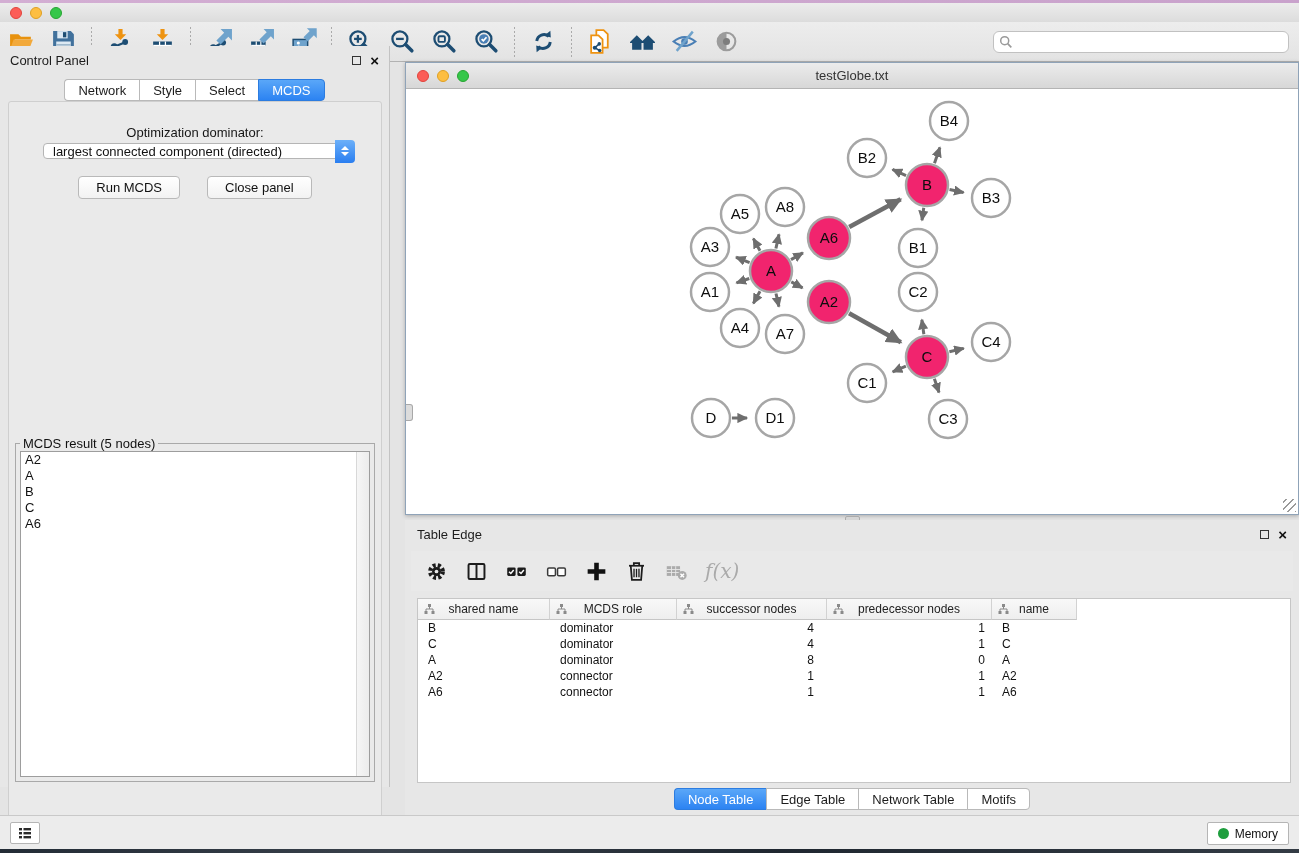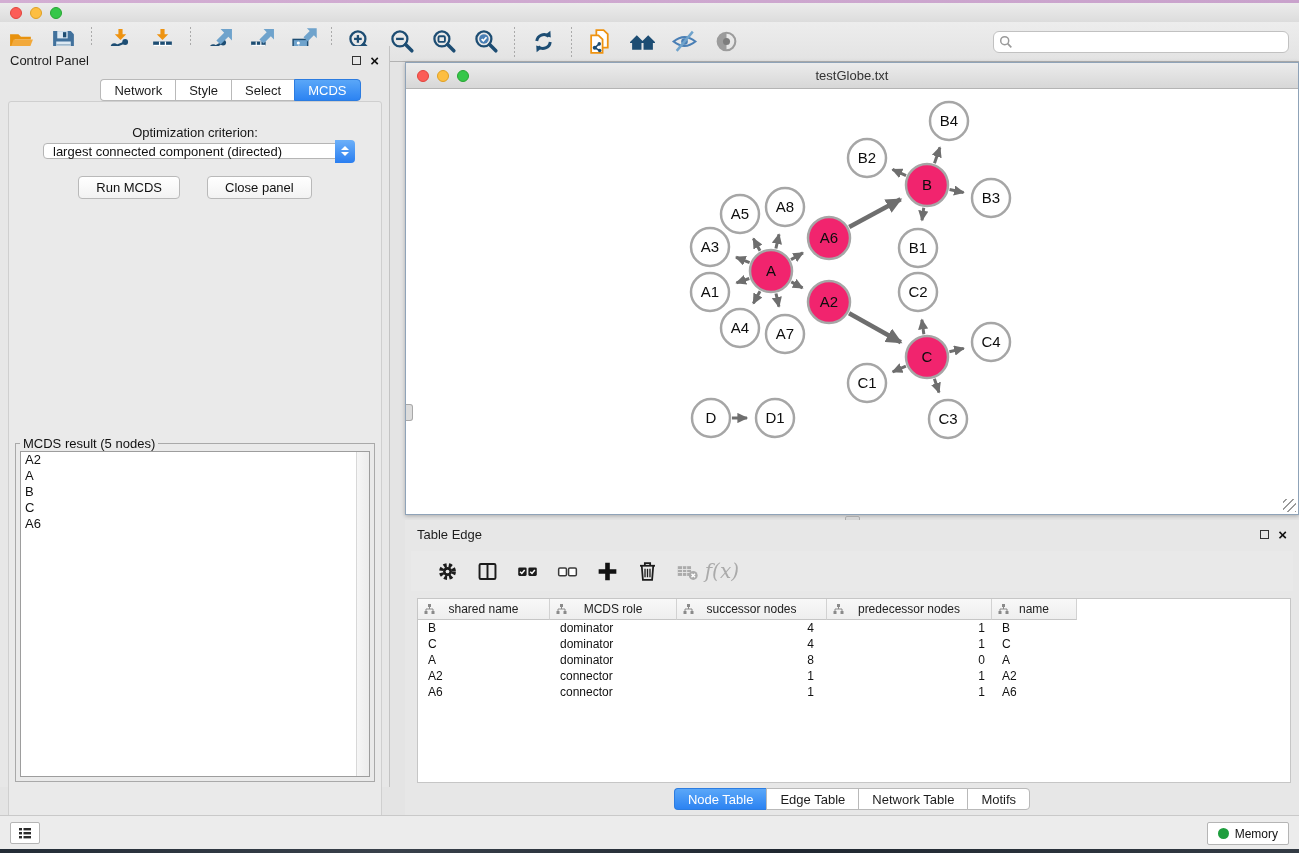--- a/index.html
+++ b/index.html
@@ -35,21 +35,21 @@
 
   
   #control-panel { position:absolute; left:0; top:46px; width:390px; height:741px;
     background:#e7e7e7; border-right:1px solid #c3c3c3; }
   .panel-header { height:28px; display:flex; align-items:center; padding:0 10px; }
   .panel-header .ph-title { font-size:13px; color:#1d1d1d; }
   .panel-header .ph-icons { margin-left:auto; display:flex; align-items:center; gap:9px; }
   .float-box { width:9px; height:9px; border:1.5px solid #333; display:inline-block; }
   .close-x { font-size:15px; font-weight:700; color:#111; line-height:1; }
 
-  .cp-tabs { position:absolute; left:0; top:33px; width:100%; display:flex; justify-content:center;margin-left:36px; }
+  .cp-tabs { position:absolute; left:0; top:33px; width:100%; display:flex; justify-content:center; }
   .seg-group { display:flex; border-radius:5px; box-shadow:0 0 0 1px #b9b9b9 inset; }
   .seg { font-size:13px; color:#1c1c1c; background:#fff; border:1px solid #b9b9b9;
     border-right-width:0; padding:2px 13px; height:22px; display:flex; align-items:center; }
   .seg:first-child { border-radius:4px 0 0 4px; }
   .seg:last-child { border-radius:0 4px 4px 0; border-right-width:1px; }
   .seg.active { background:linear-gradient(#5aa7f8,#2c83f2); color:#fff; border-color:#2c7ce0; }
 
   #cp-content { position:absolute; left:8px; top:55px; width:374px; height:747px;
     background:#eaeaea; border:1px solid #cfcfcf; border-radius:3px; }
   #opt-label { position:absolute; top:23px; width:100%; text-align:center; font-size:13px; color:#151515; }
@@ -89,21 +89,21 @@
     background:#dcdcdc; border:1px solid #a8a8a8; border-left:none; border-radius:0 3px 3px 0; }
   #resize-grip { position:absolute; right:2px; bottom:2px; width:13px; height:13px;
     background:repeating-linear-gradient(135deg, transparent 0 2px, #9a9a9a 2px 3px, transparent 3px 5px); }
   #bottom-splitter-handle { position:absolute; left:845px; top:516px; width:15px; height:6px;
     background:#d5d5d5; border:1px solid #ababab; border-radius:2px; }
 
   
   #table-panel { position:absolute; left:405px; top:520px; width:894px; height:295px; background:#e7e7e7; }
   #tp-toolbar { position:absolute; left:6px; top:31px; right:6px; height:40px;
     background:#e9e9e9; display:flex; align-items:center; gap:6px; padding-left:14px; }
-  .tp-btn { width:34px; height:32px; display:flex; align-items:center; justify-content:flex-end; }
+  .tp-btn { width:34px; height:32px; display:flex; align-items:center; justify-content:flex-start; }
   .tp-btn svg { width:23px; height:23px; }
   #fx-label { font-family:"DejaVu Serif", serif; font-style:italic; font-size:20px; color:#aaa; }
   #node-table { position:absolute; left:12px; right:8px; top:78px; height:185px;
     background:#fff; border:1px solid #c6c6c6; overflow:hidden; }
   #nt-header { display:flex; height:21px; }
   .nt-th { background:linear-gradient(#f8f8f8,#eee); border-right:1px solid #d2d2d2;
     border-bottom:1px solid #c6c6c6; display:flex; align-items:center; justify-content:center;
     gap:5px; font-size:12px; color:#222; position:relative; }
   .nt-th .th-icon { position:absolute; left:6px; top:5px; }
   .nt-row { display:flex; height:16px; align-items:center; }
@@ -308,21 +308,21 @@
     </div>
     <div class="cp-tabs">
       <div class="seg-group" id="cp-tab-group">
           <div class="seg">Network</div>
           <div class="seg">Style</div>
           <div class="seg">Select</div>
           <div class="seg active">MCDS</div>
         </div>
     </div>
     <div id="cp-content">
-      <div id="opt-label">Optimization criterion:</div>
+      <div id="opt-label">Optimization dominator:</div>
       <div id="criterion-select">
         <span class="sel-text">largest connected component (directed)</span>
         <span id="criterion-stepper">
           <span class="chev-up"></span>
             <span class="chev-down"></span>
         </span>
       </div>
       <div id="cp-buttons">
         <button class="mac-btn">Run MCDS</button>
         <button class="mac-btn">Close panel</button>

